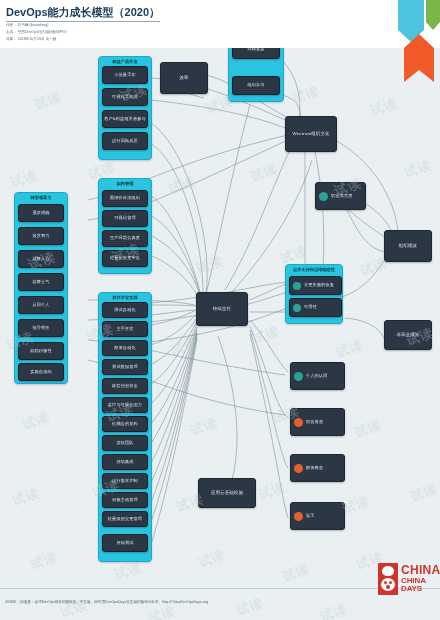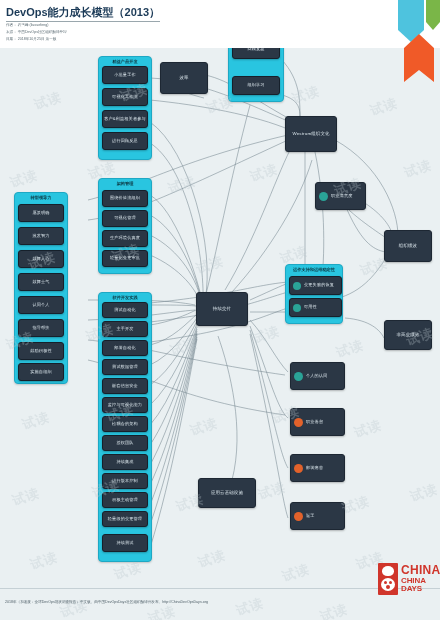--- a/index.html
+++ b/index.html
@@ -136,21 +136,21 @@
 
       <path d="M225 290 C 255 240 275 180 290 150"></path>
       <path d="M232 292 C 270 250 300 200 312 160"></path>
 
       <path d="M205 75 C 230 80 255 100 288 118"></path>
       <path d="M170 88 C 185 92 195 96 204 98"></path>
     </g>
   </svg>
 
   <div class="header">
-    <div class="hdr-title">DevOps能力成长模型（2013）</div>
+    <div class="hdr-title">DevOps能力成长模型（2020）</div>
     <div class="hdr-meta l1">作者： 石雪峰 (liuxuefeng)</div>
     <div class="hdr-meta l2">来源： 中国DevOps社区组织翻译整理</div>
     <div class="hdr-meta l3">日期： 2018年10月25日 第一版</div>
   </div>
 
   <div class="ribbon" style="left:398px;top:0;width:26px;height:42px;">
     <svg class="rb-shape" viewBox="0 0 26 42">
         <polygon points="0,0 26,0 26,30 13,42 0,30" fill="#4ec3de"></polygon>
       </svg>
   </div>

